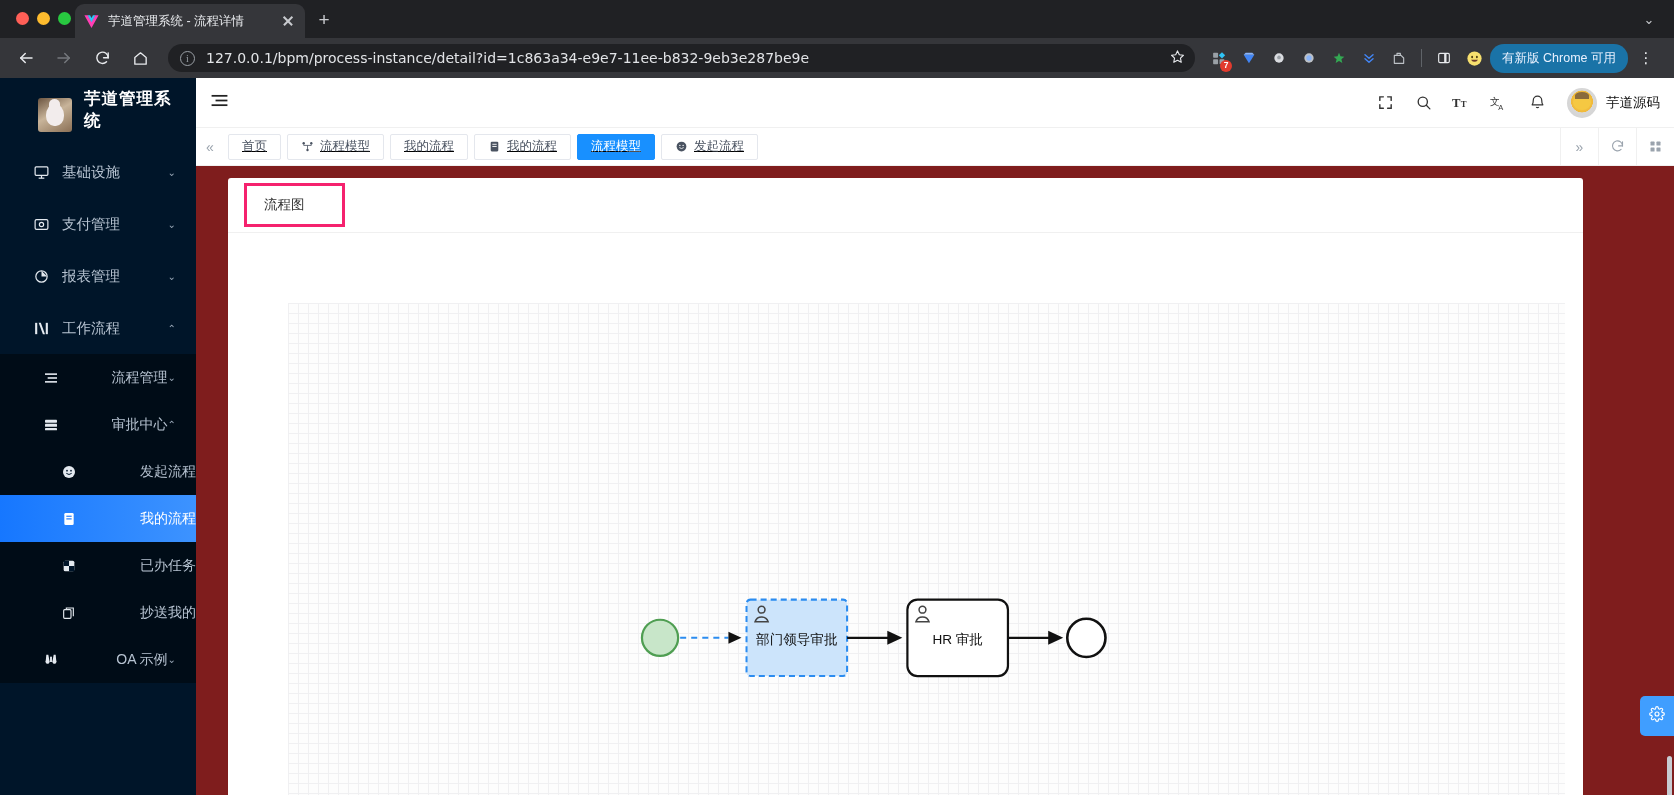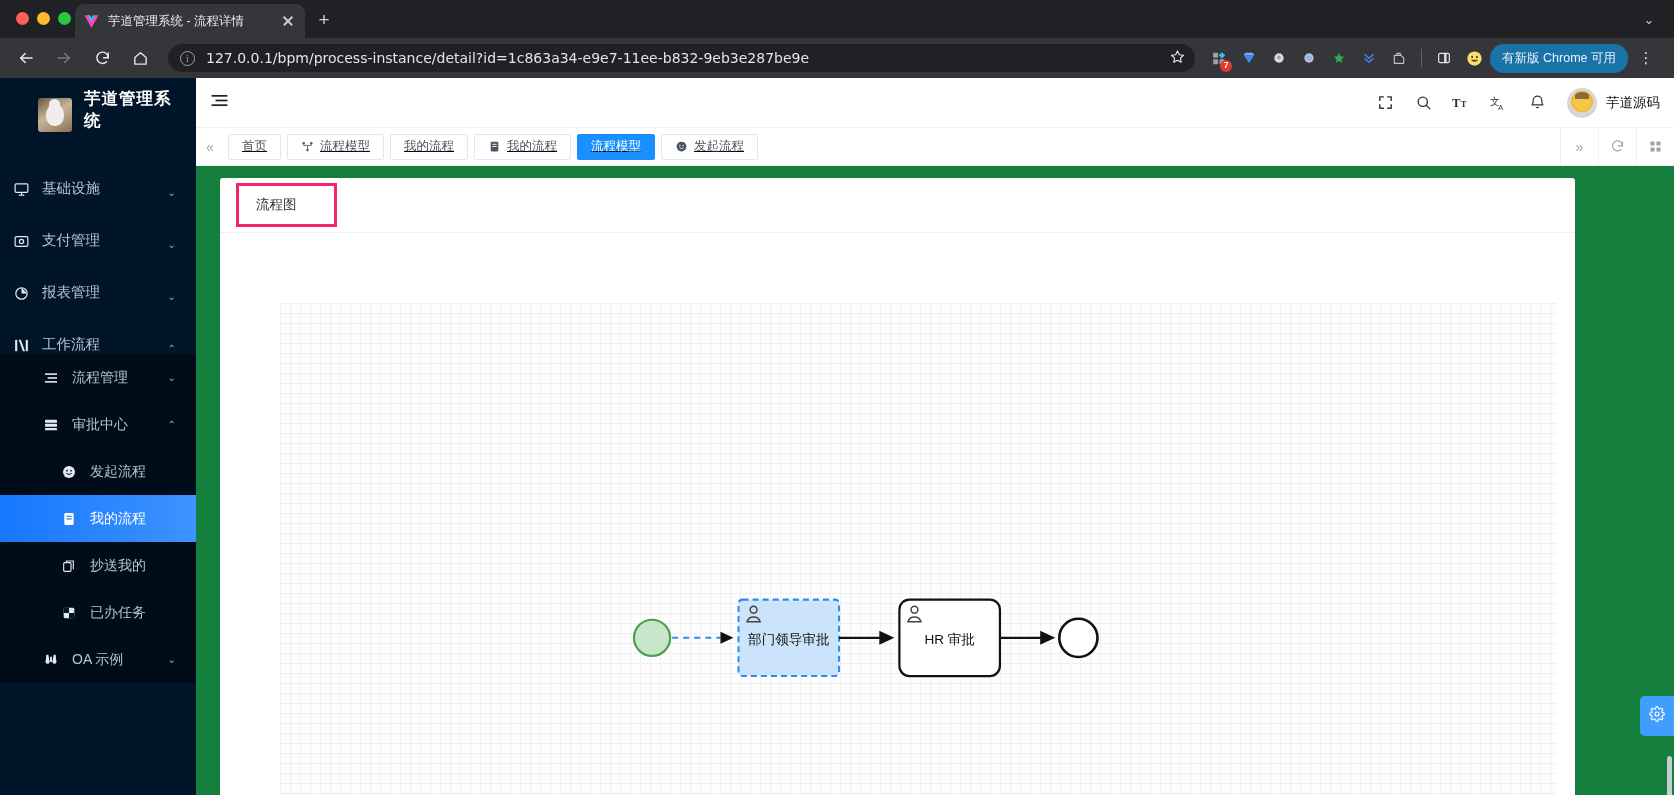--- a/index.html
+++ b/index.html
@@ -136,24 +136,24 @@
   .menu-item {
     height: 52px; display: flex; align-items: center; color: #b6c3d1;
     font-size: 14.5px; cursor: pointer; position: relative;
   }
   .menu-item .mi-icon {
     width: 22px; flex: 0 0 22px; display: flex; align-items: center;
     justify-content: center; color: #e3e9ef;
   }
   .menu-item .mi-label { margin-left: 10px; flex: 1; white-space: nowrap; }
   .menu-item .mi-arrow { margin-right: 20px; color: #97a6b6; font-size: 10px; }
-  .level-1 { padding-left: 10px; align-items: flex-end; }
+  .level-1 { padding-left: 30px; }
   .level-2 { padding-left: 40px; background: #000c17; }
   .level-3 { padding-left: 58px; background: #000c17; }
-  .menu-item.sub { height: 47px; font-size: 14px; }
+  .menu-item.sub { height: 47px; font-size: 14px; text-align: right; }
   .menu-item.active {
     background: linear-gradient(90deg,#1677ff 0%,#3d93ff 100%);
     color: #ffffff;
   }
   .menu-item.active .mi-icon { color: #ffffff; }
 
   
   .app-header {
     position: absolute; top: 78px; left: 196px; width: 1478px; height: 50px;
     background: #ffffff; display: flex; align-items: center;
@@ -202,21 +202,21 @@
   .tb-tab .tt-icon { display: flex; align-items: center; }
   .tb-right { margin-left: auto; display: flex; align-items: stretch; height: 38px; }
   .tb-btn {
     width: 38px; display: flex; align-items: center; justify-content: center;
     border-left: 1px solid #f0f0f0; color: #9aa3ad; font-size: 14px; cursor: pointer;
   }
 
   
   .main {
     position: absolute; top: 166px; left: 196px; width: 1478px; height: 629px;
-    background: #15803d; padding: 12px 18px 0 24px; overflow: hidden;
+    background: #7f1d1d; padding: 12px 18px 0 32px; overflow: hidden;
   }
   .card {
     background: #ffffff; border-radius: 3px; width: 1355px; height: 620px;
     position: relative; box-shadow: 0 1px 2px rgba(0,0,0,.04);
   }
   .card-head {
     height: 55px; border-bottom: 1px solid #f0f0f0; display: flex;
     align-items: center; padding: 0 20px;
   }
   .card-title {
@@ -474,37 +474,37 @@
               <rect x="8" y="7" width="8" height="1.7" fill="#1677ff"></rect>
               <rect x="8" y="11" width="8" height="1.7" fill="#1677ff"></rect>
             </svg>
         </span>
         <span class="mi-label">我的流程</span>
       </div>
 
 
       <div class="menu-item sub level-3">
         <span class="mi-icon">
-          <svg viewBox="0 0 24 24" width="16" height="16" fill="none" stroke="currentColor" stroke-width="1.7">
-              <rect x="4" y="7" width="11" height="13" rx="1.5"></rect>
-              <path d="M8 7V4.5h10.5V17"></path>
-            </svg>
-        </span>
-        <span class="mi-label">抄送我的</span>
-      </div>
-
-      <div class="menu-item sub level-3">
-        <span class="mi-icon">
           <svg viewBox="0 0 24 24" width="16" height="16" fill="currentColor">
               <rect x="4" y="4" width="16" height="16" rx="2.5"></rect>
               <rect x="4" y="4" width="8" height="8" fill="#001529"></rect>
               <rect x="12" y="12" width="8" height="8" fill="#001529"></rect>
             </svg>
         </span>
         <span class="mi-label">已办任务</span>
+      </div>
+
+      <div class="menu-item sub level-3">
+        <span class="mi-icon">
+          <svg viewBox="0 0 24 24" width="16" height="16" fill="none" stroke="currentColor" stroke-width="1.7">
+              <rect x="4" y="7" width="11" height="13" rx="1.5"></rect>
+              <path d="M8 7V4.5h10.5V17"></path>
+            </svg>
+        </span>
+        <span class="mi-label">抄送我的</span>
       </div>
 
       <div class="menu-item sub level-2">
         <span class="mi-icon">
           <svg viewBox="0 0 24 24" width="16" height="16" fill="currentColor">
               <path d="M5 4h3l1.5 8.5a3.2 3.2 0 1 1-5.3 0z"></path>
               <path d="M19 4h-3l-1.5 8.5a3.2 3.2 0 1 0 5.3 0z"></path>
               <rect x="10.6" y="7" width="2.8" height="8"></rect>
             </svg>
         </span>

